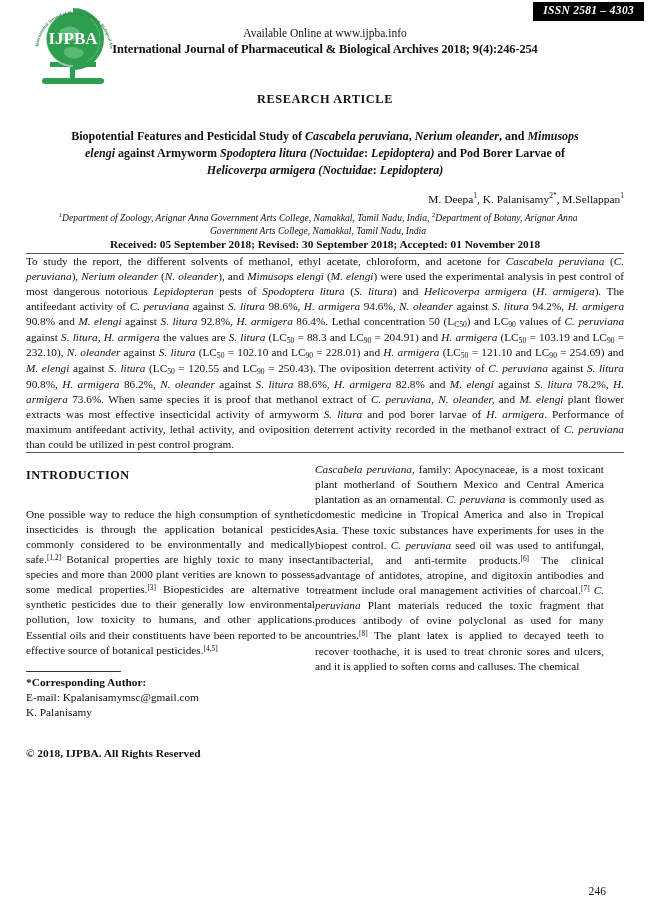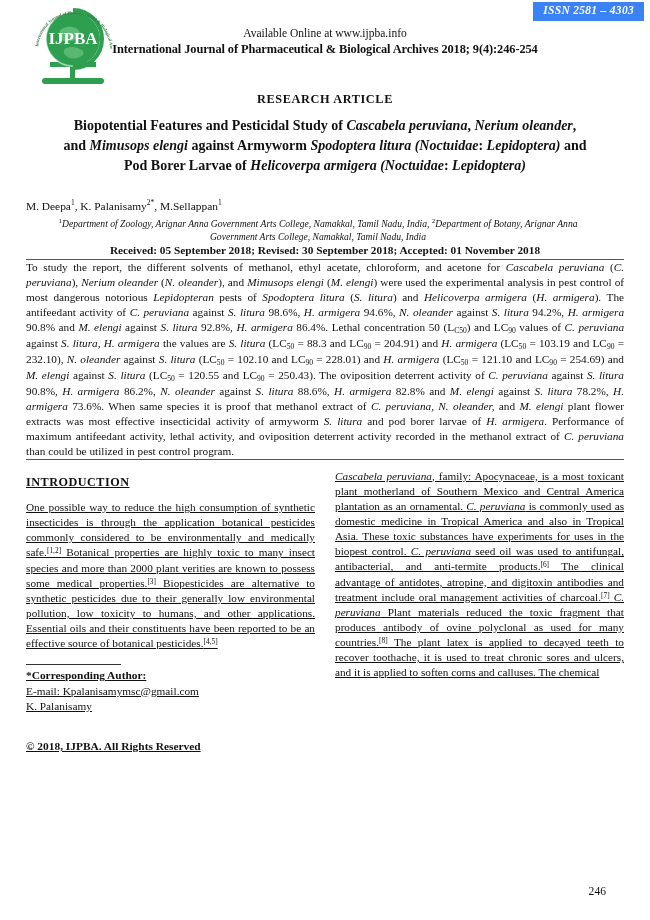--- a/index.html
+++ b/index.html
@@ -22,21 +22,21 @@
     height: 920px;
     box-sizing: border-box;
     padding: 0 26px;
   }
 
   
   .issn-banner {
     position: absolute;
     top: 2px;
     right: 6px;
-    background: #3b82f6;
+    background: #000000;
     color: #ffffff;
     font-style: italic;
     font-weight: bold;
     font-size: 11.5px;
     letter-spacing: 0.3px;
     padding: 2px 10px 3px 10px;
     line-height: 1.2;
   }
 
   
@@ -74,30 +74,30 @@
     font-weight: bold;
     font-size: 12.3px;
     letter-spacing: 0.6px;
     margin-top: 14px;
   }
 
   
   .paper-title {
     text-align: center;
     font-weight: bold;
-    font-size: 14px;
+    font-size: 12px;
     line-height: 1.42;
-    margin: 9px 36px 0 36px;
+    margin: 21px 36px 0 36px;
   }
   .paper-title i { font-style: italic; }
 
   .authors {
-    text-align: left;
+    text-align: right;
     font-size: 11.4px;
-    margin-top: 22px;
+    margin-top: 12px;
     line-height: 1.3;
   }
   .authors sup { font-size: 7.5px; }
 
   .affiliations {
     text-align: center;
     font-style: italic;
     font-size: 9.6px;
     line-height: 1.35;
     margin: 4px 28px 0 14px;
@@ -138,32 +138,30 @@
     text-align: left;
     margin-top: 11px;
     padding-bottom: 5px;
   }
   .keywords .kw-label { font-weight: bold; }
   .keywords .kw-list { font-style: italic; }
 
   
   .columns {
     display: flex;
-    gap: 20px;
     margin-top: 9px;
-    text-decoration: underline;
   }
   .col {
     width: 289px;
     font-size: 11.25px;
     line-height: 1.345;
     text-align: justify;
   }
   .col p { margin: 0 0 0 0; }
-  .col .para-gap { margin-top: 10px; }
+  .col .para-gap { margin-top: 23px; }
   .col i { font-style: italic; }
   sup.ref { font-size: 7.4px; vertical-align: 0.35em; }
 
   .corr-rule {
     border: none;
     border-top: 1.1px solid #333;
     width: 95px;
     margin: 13px 0 3px 0;
   }
   .corr-title {

